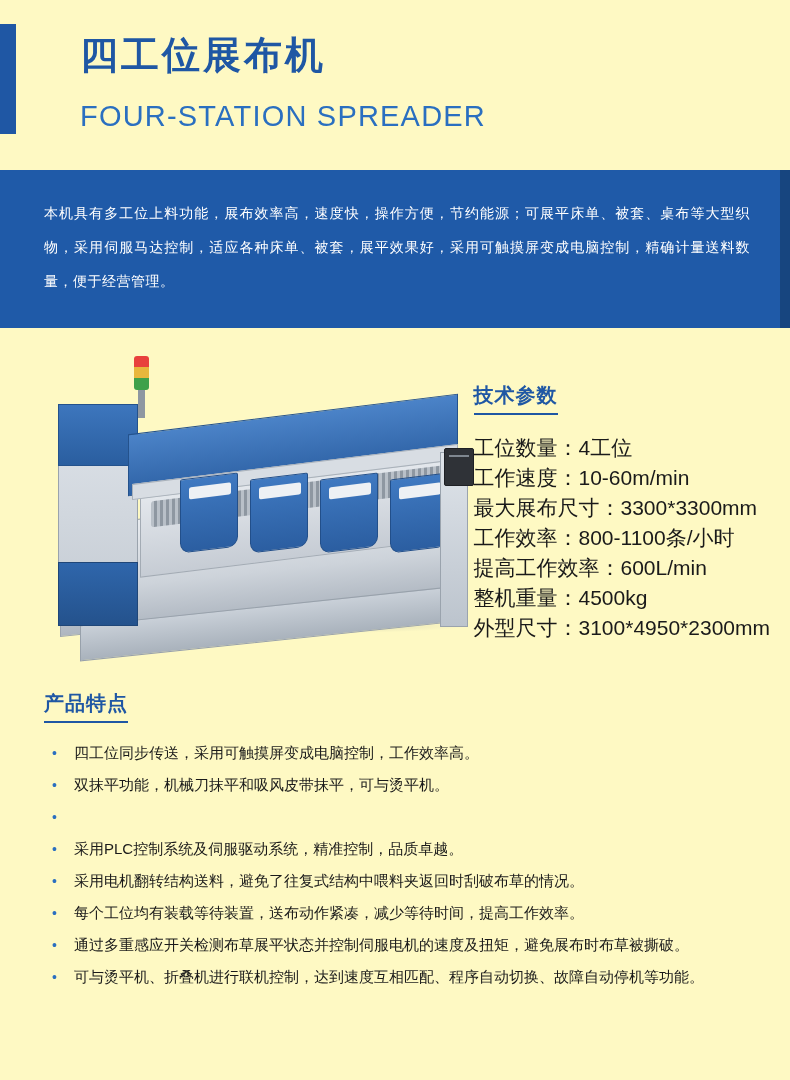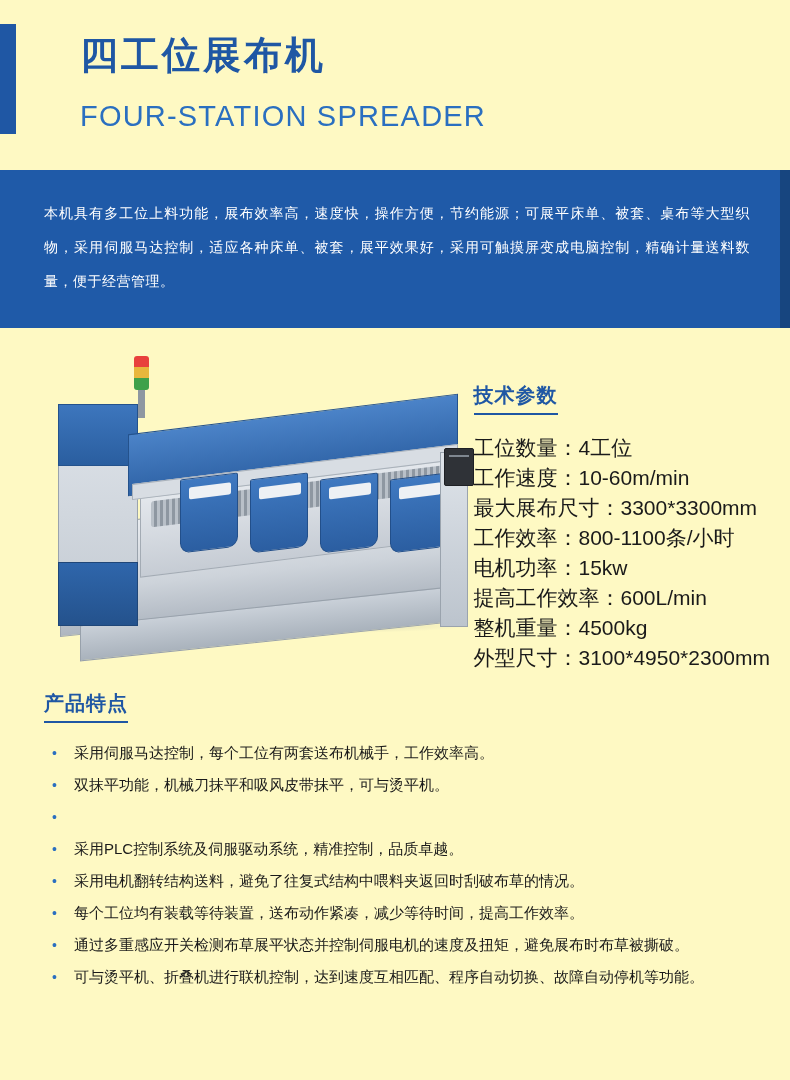--- a/index.html
+++ b/index.html
@@ -268,33 +268,32 @@
       <div class="machine m-pole"></div>
       <div class="machine m-lamp"></div>
     </div>
 
     <div class="specs">
       <h2>技术参数</h2>
       <div class="spec-row">工位数量：4工位</div>
       <div class="spec-row">工作速度：10-60m/min</div>
       <div class="spec-row">最大展布尺寸：3300*3300mm</div>
       <div class="spec-row">工作效率：800-1100条/小时</div>
-      <div class="spec-row">电机功率：15kw</div>
       <div class="spec-row">提高工作效率：600L/min</div>
       <div class="spec-row">整机重量：4500kg</div>
       <div class="spec-row">外型尺寸：3100*4950*2300mm</div>
     </div>
   </div>
 
   <div class="features">
     <h2>产品特点</h2>
 
     <div class="feature-item">
       <span class="bullet">•</span>
-      <span>采用伺服马达控制，每个工位有两套送布机械手，工作效率高。</span>
+      <span>四工位同步传送，采用可触摸屏变成电脑控制，工作效率高。</span>
     </div>
     <div class="feature-item">
       <span class="bullet">•</span>
       <span>双抹平功能，机械刀抹平和吸风皮带抹平，可与烫平机。</span>
     </div>
     <div class="feature-item">
       <span class="bullet">•</span>
     </div>
     <div class="feature-item">
       <span class="bullet">•</span>

